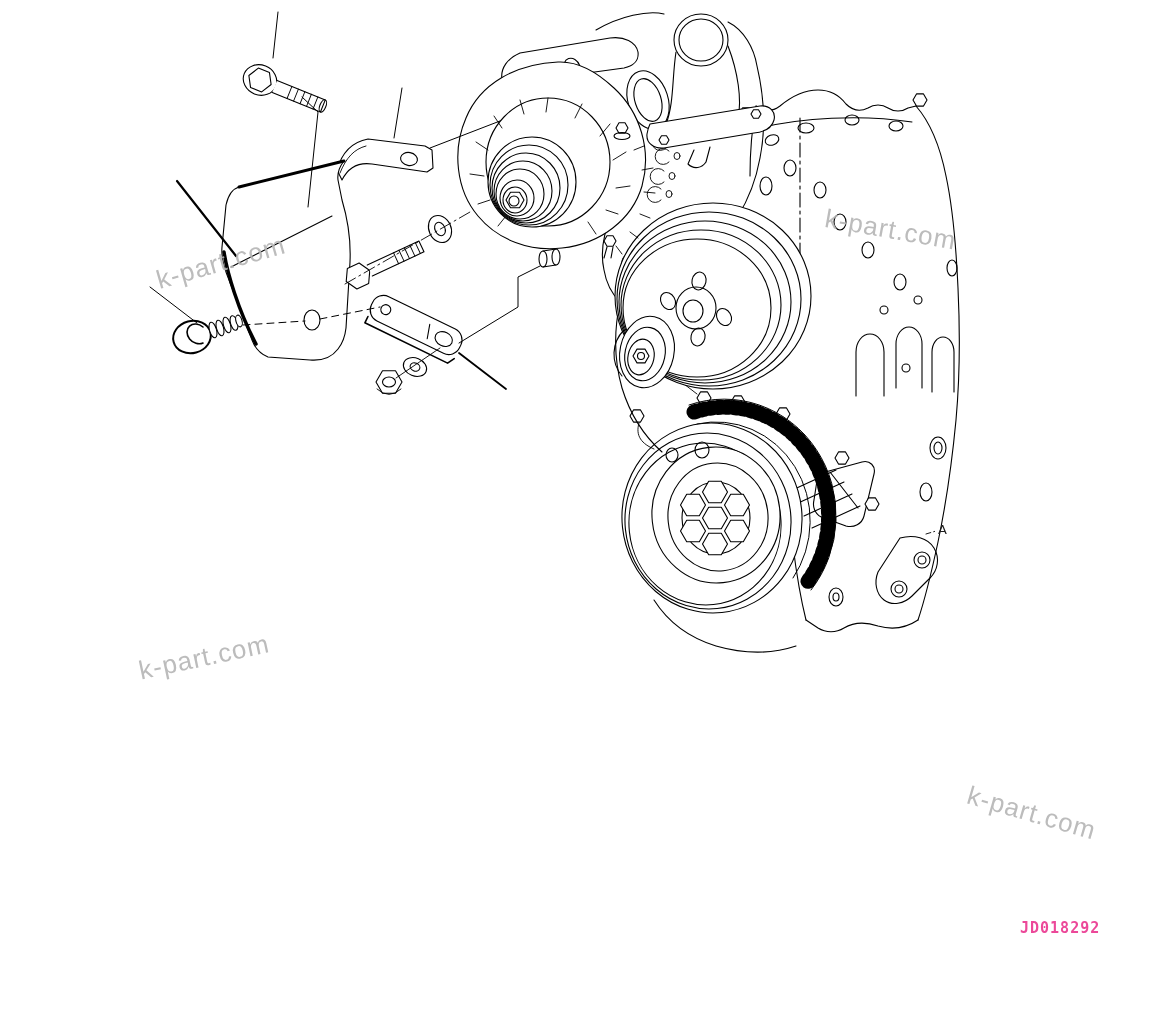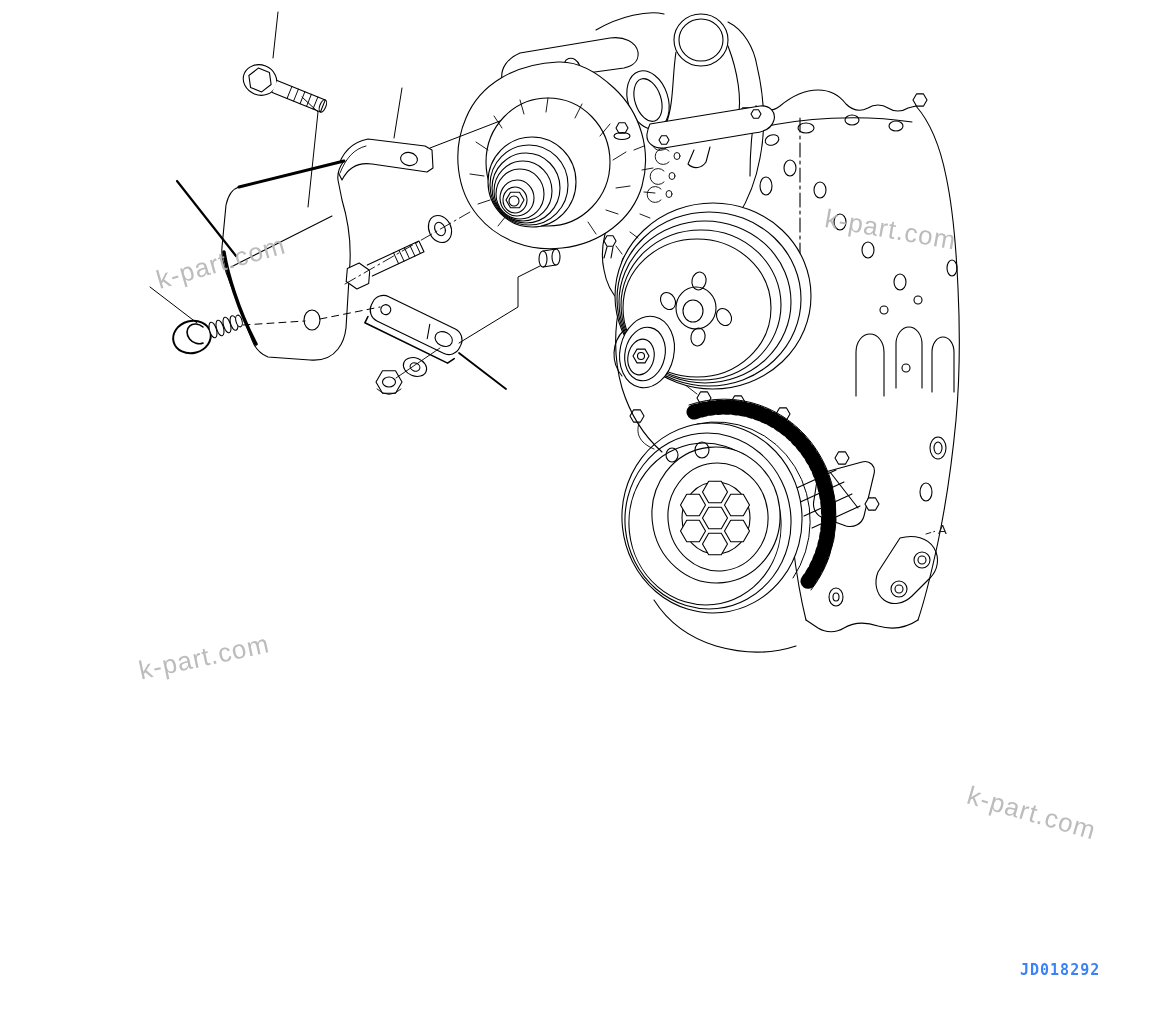--- a/index.html
+++ b/index.html
@@ -11,21 +11,21 @@
   .watermark{
     position:absolute;color:#b5b5b5;font-size:26px;letter-spacing:1px;
     font-family:"Liberation Sans", sans-serif;white-space:nowrap;
     transform-origin:0 0;opacity:.9;user-select:none;
   }
   .wm1{left:153px;top:266px;transform:rotate(-16deg);}
   .wm2{left:828px;top:203px;transform:rotate(10deg);}
   .wm3{left:136px;top:656px;transform:rotate(-12deg);}
   .wm4{left:972px;top:780px;transform:rotate(16deg);}
   .figcode{
-    position:absolute;left:1020px;top:961px;color:#3b82f6;
+    position:absolute;left:1020px;top:919px;color:#ec4899;
     font-family:"DejaVu Sans Mono", monospace;font-weight:bold;font-size:15px;letter-spacing:1px;
   }
   .callout-a{
     position:absolute;left:938px;top:522px;color:#1c1c1c;
     font-family:"DejaVu Sans", sans-serif;font-size:13px;
   }
 </style>
 </head>
 <body>
 

